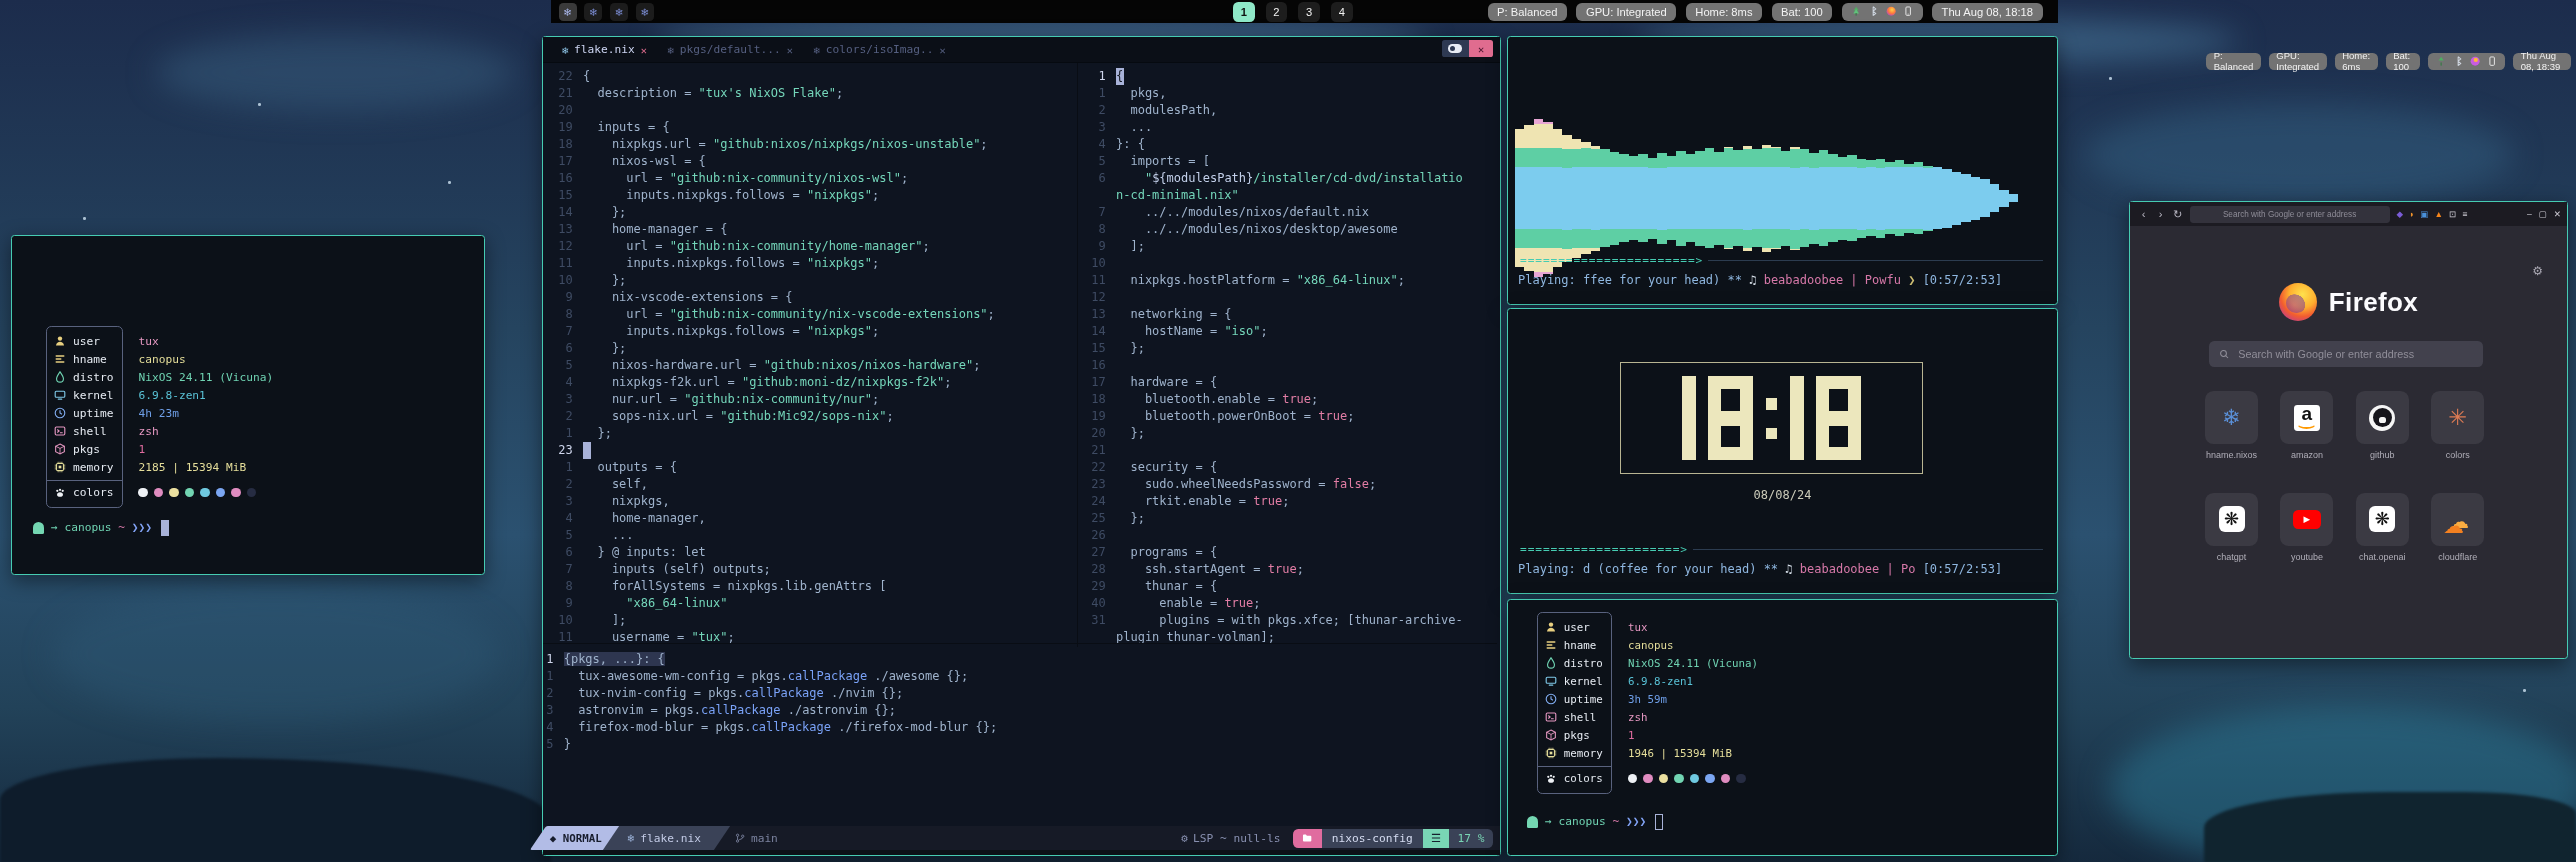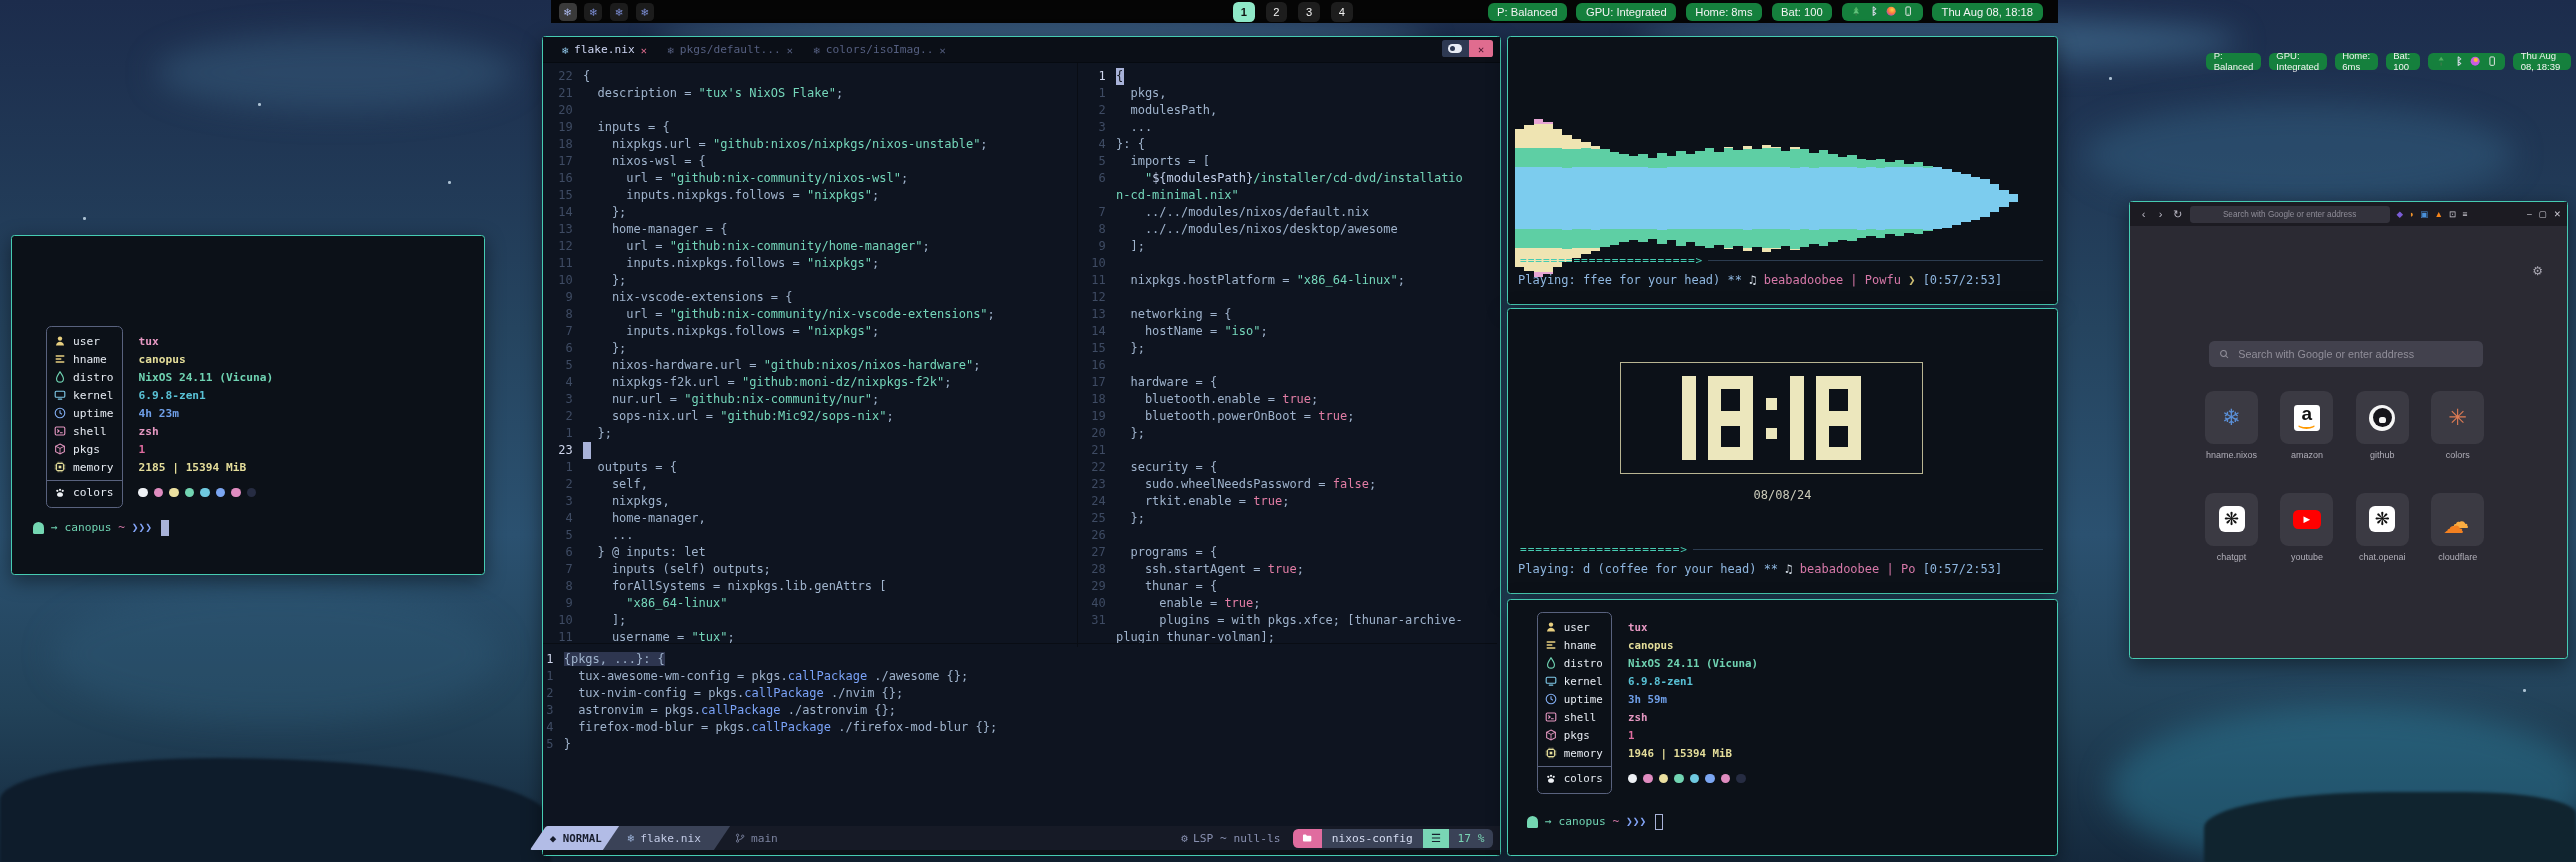--- a/index.html
+++ b/index.html
@@ -17,35 +17,35 @@
   .topbar{position:absolute;left:551px;top:0;width:1507px;height:23px;background:#050505;
     display:flex;align-items:center;font-family:"Liberation Sans",sans-serif;}
   .taskbox{width:18px;height:18px;margin-left:7.7px;border-radius:4.3px;background:#1c1c1c;
     display:flex;align-items:center;justify-content:center;color:#7d8fd8;font-size:10.3px;}
   .taskbox.first{background:#3a3a3a;color:#aebcf2;}
   .tagrow{position:absolute;left:682px;top:1.7px;display:flex;gap:11.2px;height:20px;}
   .tag{min-width:21.5px;height:20px;border-radius:5.2px;background:#1d1d1d;color:#f2f2f2;
     display:flex;align-items:center;justify-content:center;font-size:11.2px;}
   .tag.active{background:#8fe8c8;color:#101010;font-weight:bold;}
   .pillrow{position:absolute;right:15.5px;top:0;height:23px;display:flex;align-items:center;gap:9.5px;}
-  .pill{height:18px;border-radius:6px;background:#15803d;color:#f3f3f3;font-size:11.2px;
+  .pill{height:18px;border-radius:6px;background:#737373;color:#f3f3f3;font-size:11.2px;
     display:flex;align-items:center;padding:0 9.5px;gap:6.9px;}
   .minibar .pill{height:17px;font-size:9.5px;border-radius:5.2px;padding:0 7.7px;}
   .minibar{position:absolute;left:2206px;top:50px;width:365px;height:22.4px;display:flex;
     align-items:center;gap:7.7px;font-family:"Liberation Sans",sans-serif;}
   
   .term{color:#c7d0dc;font-size:11.2px;}
   .ascii{position:absolute;left:24px;color:#7ea3d8;font-size:11.2px;line-height:13.8px;white-space:pre;}
   .fetch{position:absolute;display:flex;}
   .fbox{border:0.9px solid #59627e;border-radius:5.2px;padding:5.2px 8.6px 5.2px 6.9px;}
   .frow{height:18px;display:flex;align-items:center;gap:6.9px;}
   .frow .lab{color:#e6ebf2;}
   .frow svg{width:12px;height:12px;}
   .fdiv{border-top:0.9px solid #59627e;margin:3.4px -8.6px 3.4px -6.9px;}
-  .fvals{margin-left:15.5px;padding-top:6px;font-weight:bold;}
+  .fvals{margin-left:15.5px;padding-top:6px;}
   .fvals .frow{white-space:pre;}
   .dotrow{display:flex;gap:6px;align-items:center;height:18px;}
   .dot{width:9.5px;height:9.5px;border-radius:50%;}
   .promptline{position:absolute;display:flex;align-items:center;gap:6.9px;font-size:11.2px;}
   .ghost{width:11.2px;height:12px;background:#74d7b2;border-radius:6px 6px 1.7px 1.7px;}
   .cursor-f{width:8.6px;height:15.5px;background:#a8b2d8;margin-left:1.7px;}
   .cursor-h{width:8.6px;height:15.5px;border:1.7px solid #a8b2d8;box-sizing:border-box;margin-left:1.7px;}
   .tok-b{color:#8fb7e0;} .tok-p{color:#d678a8;} .tok-y{color:#cdbd72;}
   .tok-w{color:#dfe8f2;} .tok-t{color:#6fd3b2;} .tok-bl{color:#82a3f5;}
   
@@ -722,20 +722,24 @@
         <span style="color:#c9c7d0;">⊡</span>
         <span style="color:#c9c7d0;">≡</span>
       </div>
       <div class="ffctrl">
         <span>–</span>
         <span>▢</span>
         <span>✕</span>
       </div>
     </div>
     <div class="ffgear">⚙</div>
+    <div class="fflogo-row">
+      <div class="fflogo"></div>
+      <span class="ffword">Firefox</span>
+    </div>
     <div class="ffsearch">
       <svg class="svg12" viewBox="0 0 16 16">
           <circle cx="7" cy="7" r="4.5" fill="none" stroke="#908e99" stroke-width="1.6"></circle>
           <path d="M10.5 10.5L14 14" stroke="#908e99" stroke-width="1.6"></path>
         </svg>
       <span>Search with Google or enter address</span>
     </div>
     <div class="ffgrid">
         <div class="fftile">
           <div class="ffsq">

